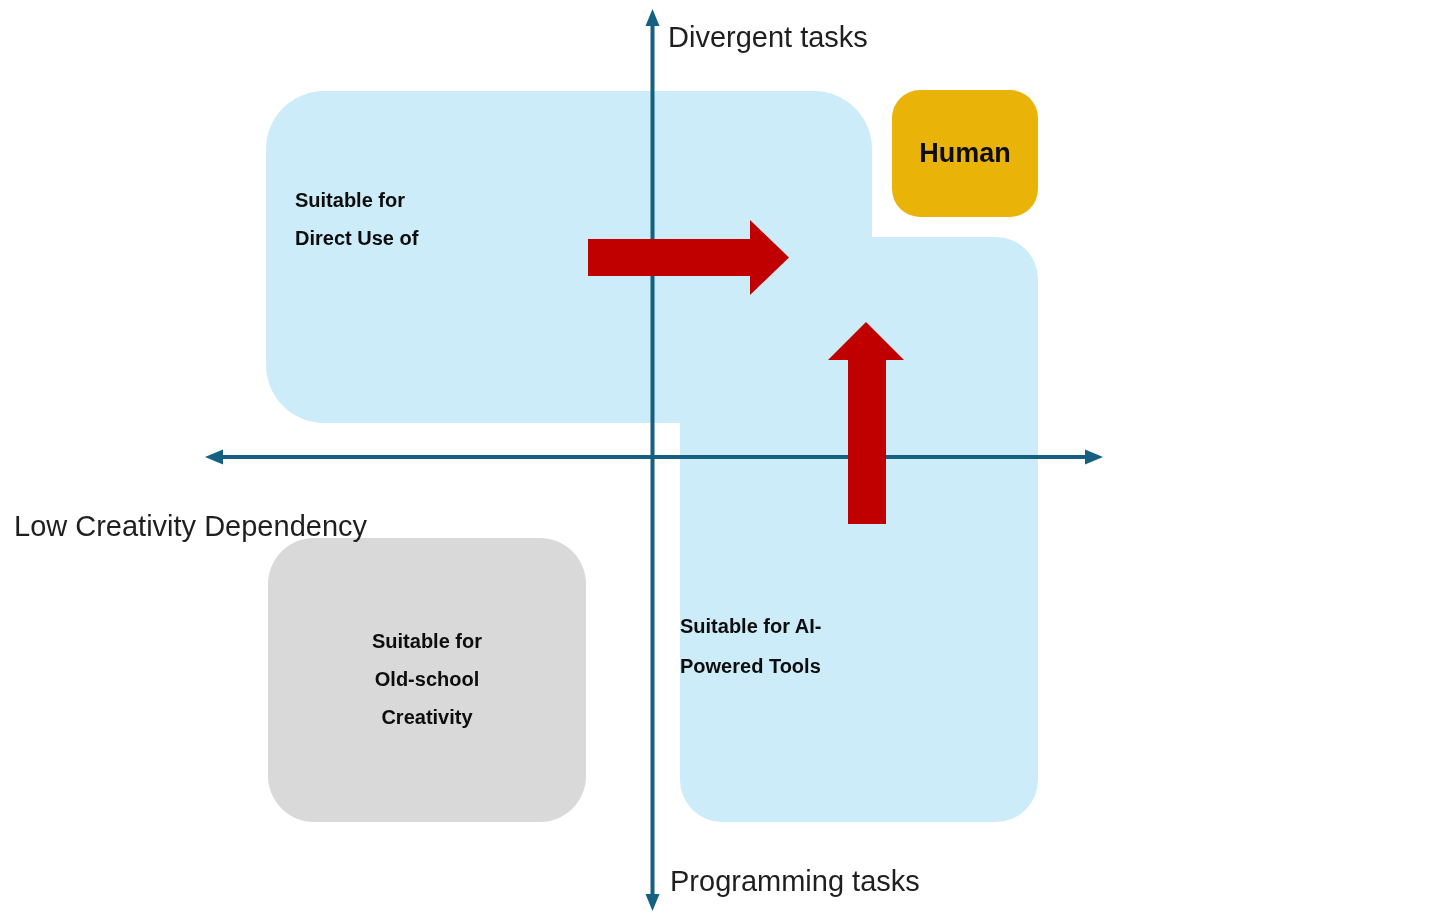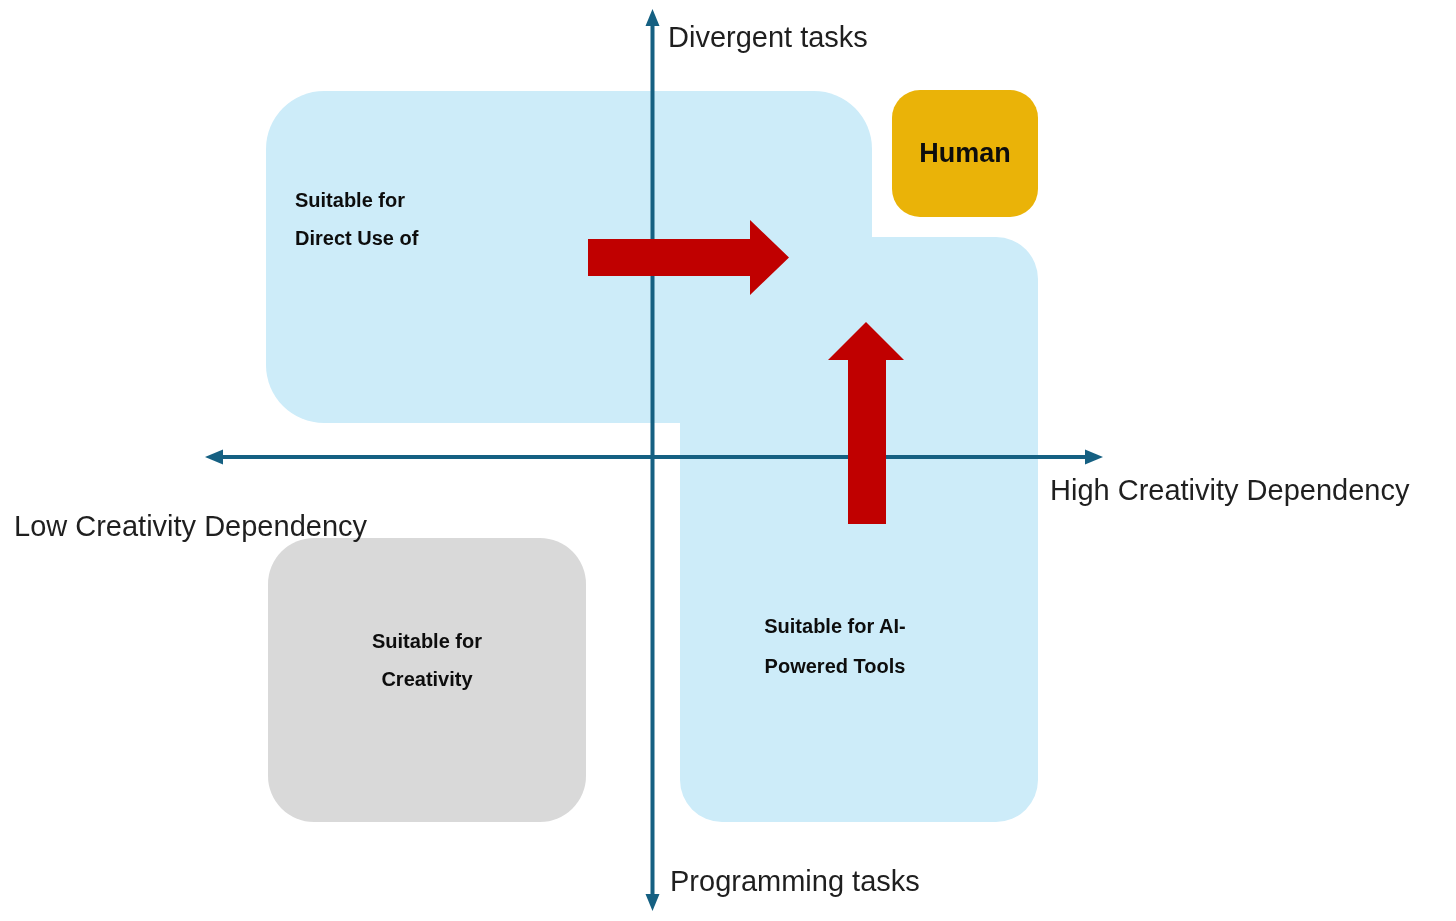--- a/index.html
+++ b/index.html
@@ -41,21 +41,21 @@
   }
   .label-divergent{left:668px;top:20px;}
   .label-repetitive{left:670px;top:864px;}
   .label-low{left:14px;top:473px;margin-top:36px;}
   .label-high{left:1050px;top:473px;}
   .qtext{
     position:absolute;z-index:3;
     font-size:20px;font-weight:bold;color:#0d0d0d;
   }
   .qtext-direct{left:295px;top:181px;line-height:38px;text-align:left;}
-  .qtext-ai{left:680px;top:606px;width:310px;line-height:40px;text-align:center;}
+  .qtext-ai{left:680px;top:606px;width:310px;line-height:40px;text-align:left;}
   .qtext-old{left:268px;top:622px;width:318px;line-height:38px;text-align:center;}
 </style>
 </head>
 <body>
 
 <div class="canvas">
 
   <div class="region region-direct-use"></div>
   <div class="region region-ai-tools"></div>
   <div class="region-old-school"></div>
@@ -70,34 +70,34 @@
     <polygon points="205,457 223,449.5 223,464.5" fill="#156082"></polygon>
     <polygon points="1103,457 1085,449.5 1085,464.5" fill="#156082"></polygon>
 
     <polygon points="588,239 750,239 750,220 789,257.5 750,295 750,276 588,276" fill="#c00000"></polygon>
     <polygon points="848,524 848,360 828,360 866,322 904,360 886,360 886,524" fill="#c00000"></polygon>
   </svg>
 
   <div class="axis-label label-divergent">Divergent tasks</div>
   <div class="axis-label label-repetitive">Programming tasks</div>
   <div class="axis-label label-low">Low Creativity Dependency</div>
-  <div class="axis-label label-high">High Creativity Dependency</div>
 
   <div class="qtext qtext-direct">
     <div>Suitable for</div>
     <div>Direct Use of</div>
   </div>
 
   <div class="qtext qtext-ai">
     <div>Suitable for AI-</div>
     <div>Powered Tools</div>
   </div>
 
   <div class="qtext qtext-old">
     <div>Suitable for</div>
+    <div>Old-school</div>
     <div>Creativity</div>
   </div>
 
   <div class="human-box">
     <span class="human-label">Human</span>
   </div>
 
 </div>
 
 </body></html>

